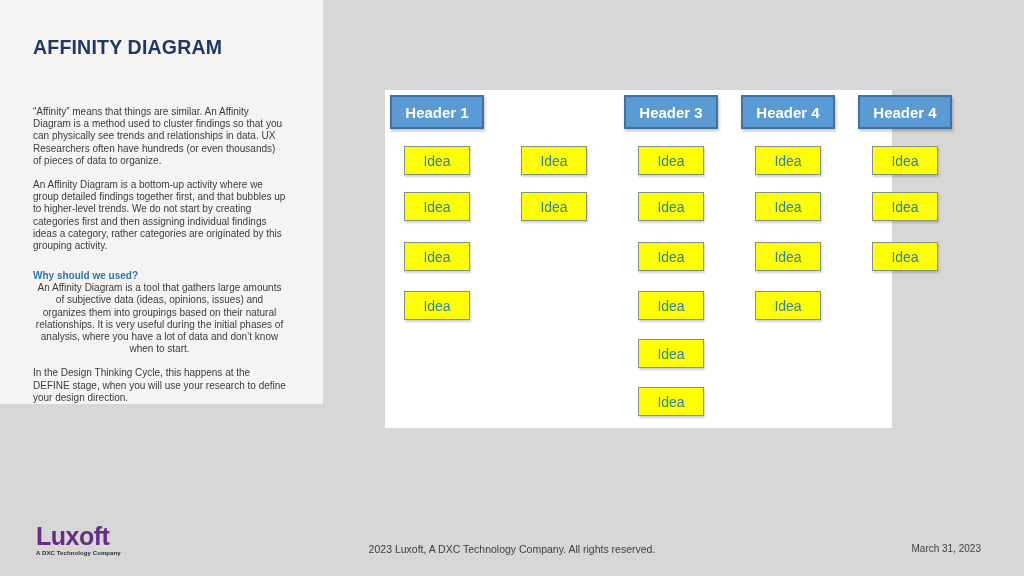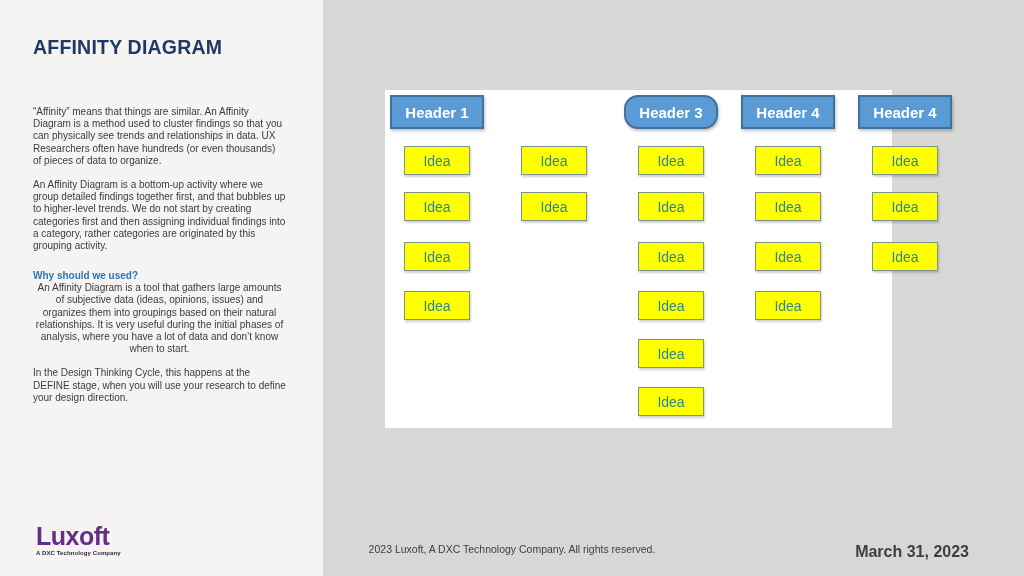--- a/index.html
+++ b/index.html
@@ -10,21 +10,21 @@
     position: relative;
     width: 1024px; height: 576px;
     background: #d7d7d6;
     overflow: hidden;
   }
 
   
   .left-panel {
     position: absolute;
     left: 0; top: 0;
-    width: 323px; height: 576px;
+    width: 323px; height: 404px;
     background: #f5f4f2;
     padding: 36px 32px 0 33px;
   }
   .page-title {
     font-size: 19.5px;
     font-weight: 800;
     letter-spacing: 0.2px;
     color: #1f3864;
     margin-bottom: 47px;
   }
@@ -97,50 +97,49 @@
   .copyright {
     position: absolute;
     left: 0; right: 0;
     top: 543px;
     text-align: center;
     font-size: 10.5px;
     color: #3f3f3f;
   }
   .slide-date {
     position: absolute;
-    right: 55px;
+    right: 43px;
     top: 543px;
-    font-size: 16px;
+    font-size: 10px;
     color: #3f3f3f;
-    font-weight: bold;
   }
 </style>
 </head>
 <body>
 
 <div class="slide">
 
   <div class="left-panel">
     <h1 class="page-title">AFFINITY DIAGRAM</h1>
     <p class="body-text">“Affinity” means that things are similar. An Affinity Diagram is a method used to cluster findings so that you can physically see trends and relationships in data. UX Researchers often have hundreds (or even thousands) of pieces of data to organize.</p>
-    <p class="body-text">An Affinity Diagram is a bottom-up activity where we group detailed findings together first, and that bubbles up to higher-level trends. We do not start by creating categories first and then assigning individual findings into a category, rather categories are originated by this grouping activity.</p>
+    <p class="body-text">An Affinity Diagram is a bottom-up activity where we group detailed findings together first, and that bubbles up to higher-level trends. We do not start by creating categories first and then assigning individual findings ideas a category, rather categories are originated by this grouping activity.</p>
     <h2 class="sub-heading">Why should we used?</h2>
     <p class="body-text tight">An Affinity Diagram is a tool that gathers large amounts of subjective data (ideas, opinions, issues) and organizes them into groupings based on their natural relationships. It is very useful during the initial phases of analysis, where you have a lot of data and don’t know when to start.</p>
     <p class="body-text">In the Design Thinking Cycle, this happens at the DEFINE stage, when you will use your research to define your design direction.</p>
   </div>
 
   <div class="diagram-panel" id="diagram">
       <div class="col-header" style="left: 5px;">Header 1</div>
       <div class="idea-box" style="left: 19px; top: 56px;">Idea</div>
       <div class="idea-box" style="left: 19px; top: 102px;">Idea</div>
       <div class="idea-box" style="left: 19px; top: 152px;">Idea</div>
       <div class="idea-box" style="left: 19px; top: 201px;">Idea</div>
       <div class="idea-box" style="left: 136px; top: 56px;">Idea</div>
       <div class="idea-box" style="left: 136px; top: 102px;">Idea</div>
-      <div class="col-header" style="left: 239px; border-radius: 14px;">Header 3</div>
+      <div class="col-header" style="left: 239px;">Header 3</div>
       <div class="idea-box" style="left: 253px; top: 56px;">Idea</div>
       <div class="idea-box" style="left: 253px; top: 102px;">Idea</div>
       <div class="idea-box" style="left: 253px; top: 152px;">Idea</div>
       <div class="idea-box" style="left: 253px; top: 201px;">Idea</div>
       <div class="idea-box" style="left: 253px; top: 249px;">Idea</div>
       <div class="idea-box" style="left: 253px; top: 297px;">Idea</div>
       <div class="col-header" style="left: 356px;">Header 4</div>
       <div class="idea-box" style="left: 370px; top: 56px;">Idea</div>
       <div class="idea-box" style="left: 370px; top: 102px;">Idea</div>
       <div class="idea-box" style="left: 370px; top: 152px;">Idea</div>

